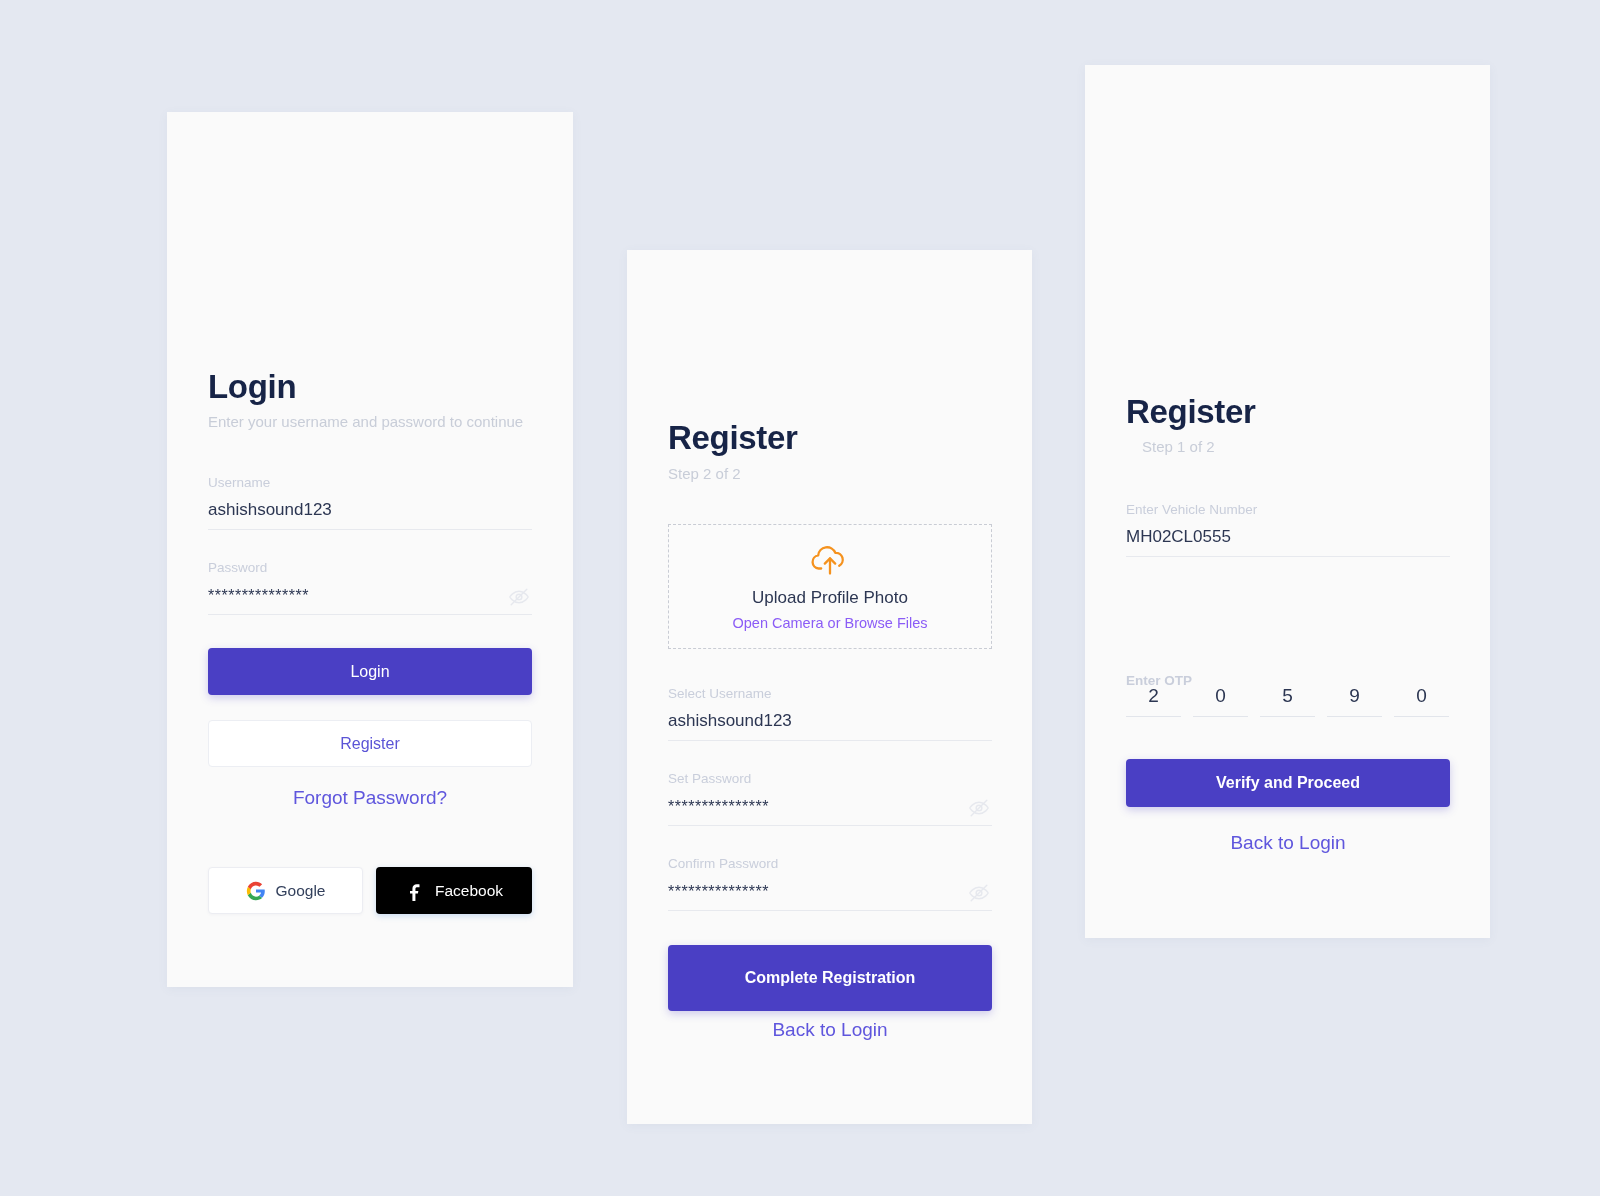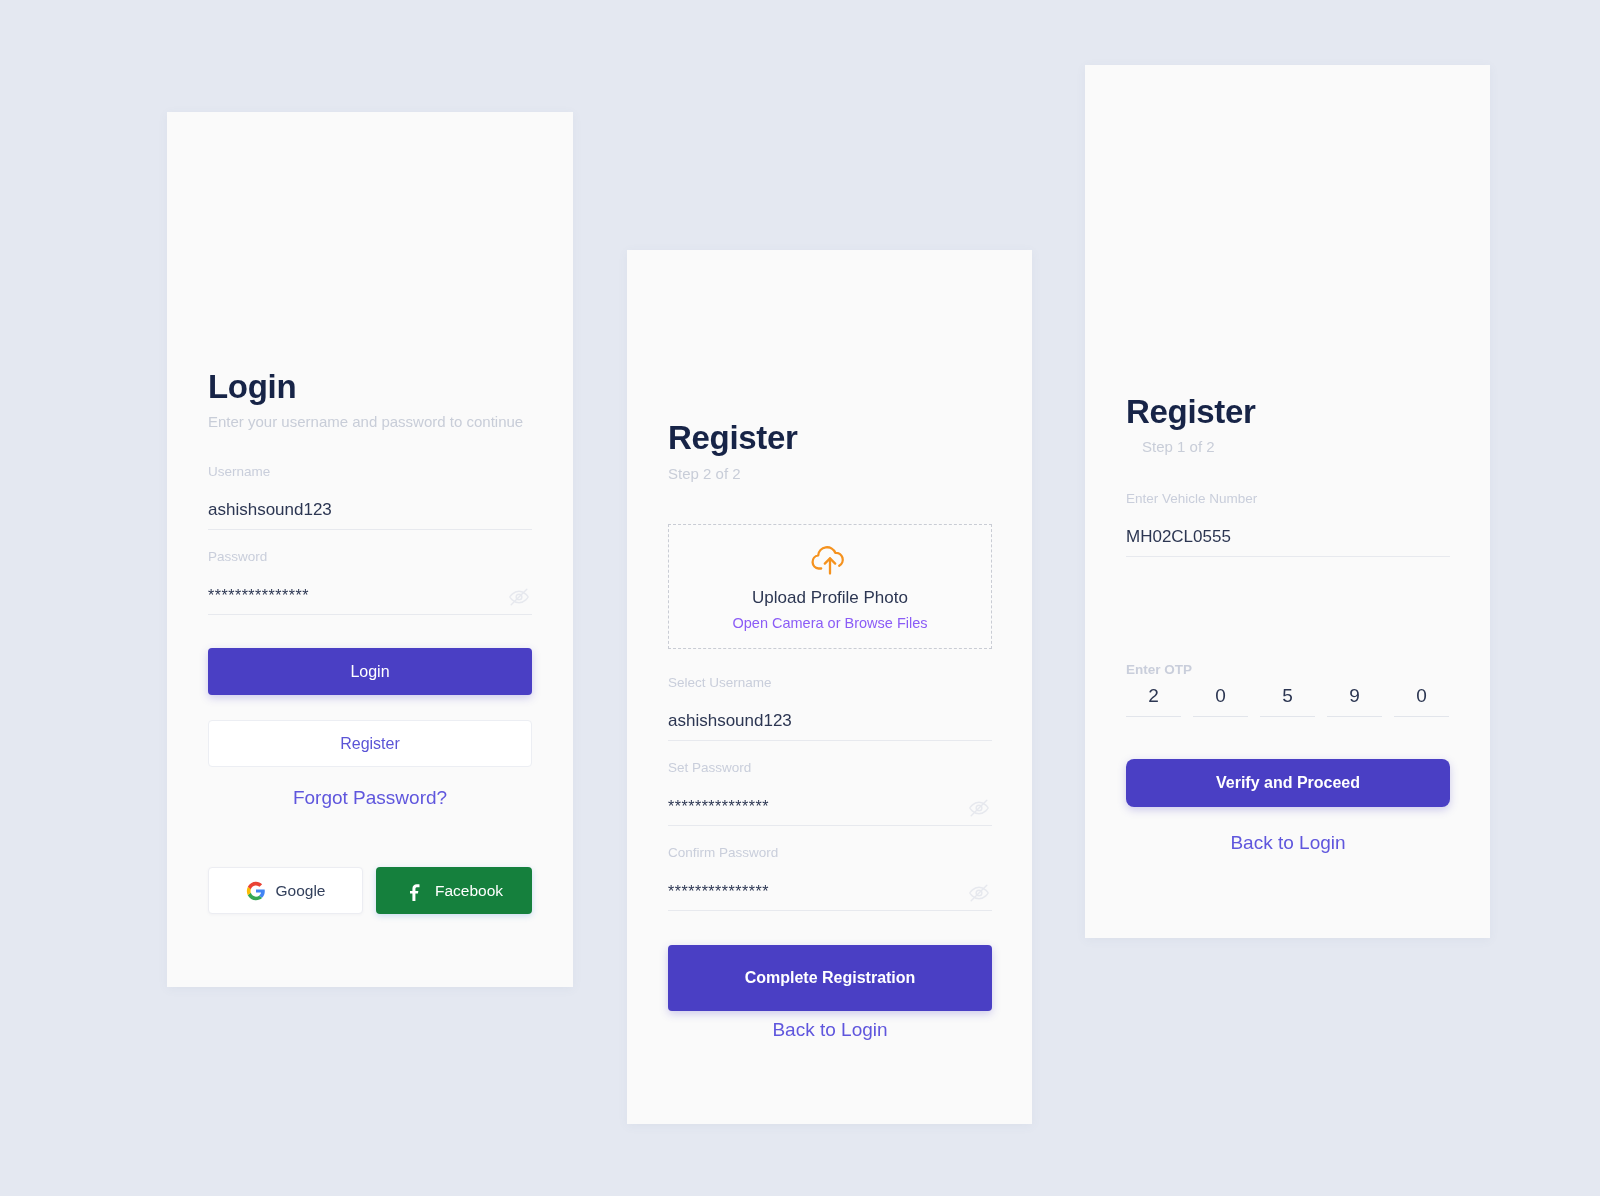--- a/index.html
+++ b/index.html
@@ -42,20 +42,21 @@
   }
   .subtitle {
     font-size: 15px;
     color: #c8cdd8;
     line-height: 1.3;
   }
   .field-label {
     font-size: 13.5px;
     color: #c9cedb;
     line-height: 1.2;
+    margin-top: 11px;
   }
   .field-value {
     font-size: 17px;
     color: #2c3652;
     line-height: 1.2;
   }
   .field-value.mask {
     letter-spacing: 0.5px;
     font-size: 16px;
   }
@@ -113,21 +114,21 @@
 
   .btn-google {
     background: #ffffff;
     border: 1px solid #ecedf2;
     color: #33405c;
     font-size: 15.5px;
     gap: 10px;
     box-shadow: 0 1px 3px rgba(90,100,130,0.05);
   }
   .btn-facebook {
-    background: #15803d;
+    background: #000000;
     color: #ffffff;
     font-size: 15.5px;
     gap: 10px;
     box-shadow: 0 2px 6px rgba(26,115,216,0.22);
   }
 
   
   .upload-box {
     position: absolute;
     border: 1px dashed #c9ccd4;
@@ -295,20 +296,20 @@
       <div class="field-label" style="position:absolute; left:41px; top:597px;font-weight:bold;">Enter OTP</div>
 
       <div class="otp-row" style="left:41px; top:620px;">
         <div class="otp-cell">2</div>
         <div class="otp-cell">0</div>
         <div class="otp-cell">5</div>
         <div class="otp-cell">9</div>
         <div class="otp-cell">0</div>
       </div>
 
-      <div class="btn btn-primary bold" style="left:41px; top:694px; width:324px; height:48px;border-radius:8px;">Verify and Proceed</div>
+      <div class="btn btn-primary bold" style="left:41px; top:694px; width:324px; height:48px;">Verify and Proceed</div>
 
       <div class="link" style="left:41px; top:767px; width:324px;">Back to Login</div>
 
     </div>
   </div>
 
 </div>
 
 </body></html>

